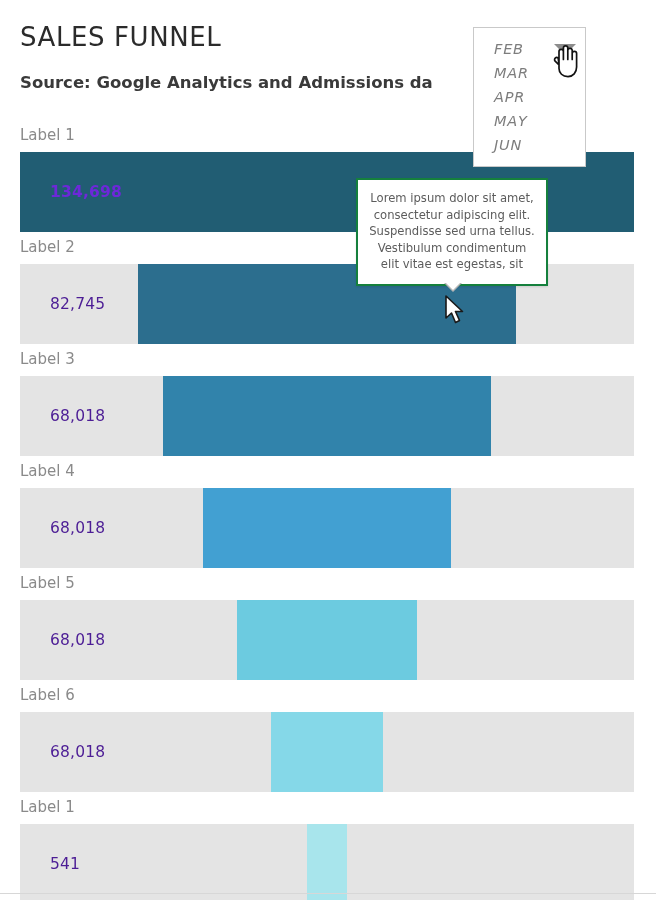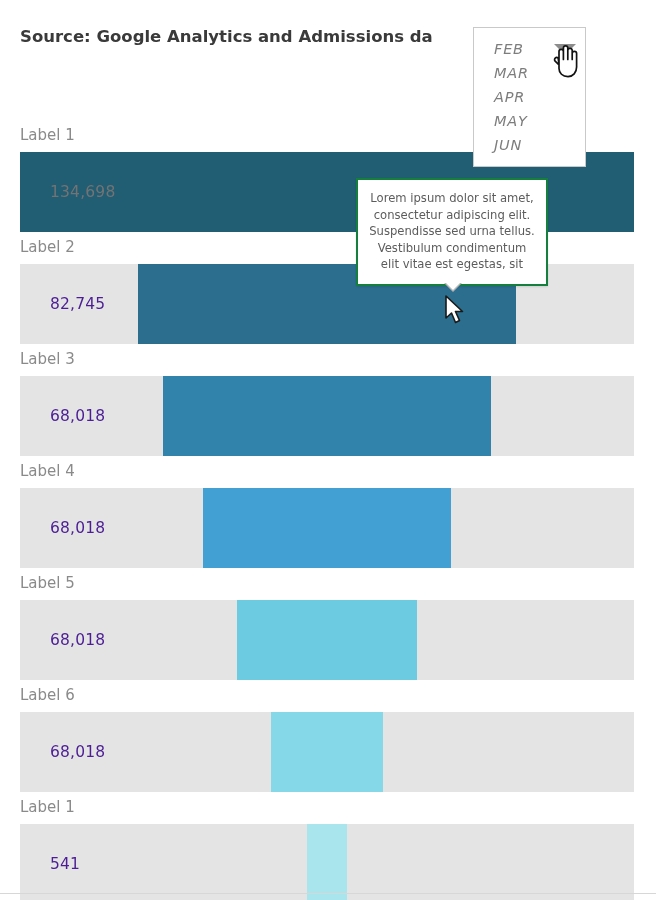--- a/index.html
+++ b/index.html
@@ -30,21 +30,21 @@
     letter-spacing: 0.6px;
     color: #2b2b2b;
     line-height: 30px;
     white-space: nowrap;
   }
   #chart-subtitle {
     font-size: 16.5px;
     font-weight: 700;
     color: #3a3a3a;
     line-height: 22px;
-    margin-top: 4px;
+    margin-top: 20px;
     white-space: nowrap;
   }
 
   
   #funnel {
     position: absolute;
     left: 0;
     top: 16px;
     width: 604px;
     height: 900px;
@@ -82,22 +82,22 @@
     height: 80px;
     left: 30px;
     display: flex;
     align-items: center;
     font-size: 15.5px;
     color: #4c1d95;
     letter-spacing: 0.2px;
     white-space: nowrap;
   }
   .row-value.on-bar {
-    color: #737373;
-    font-weight: 400;
+    color: #6d28d9;
+    font-weight: 700;
   }
 
   
   #month-dropdown {
     position: absolute;
     left: 473px;
     top: 27px;
     width: 113px;
     background: #ffffff;
     border: 1px solid #c9c9c9;
@@ -187,20 +187,21 @@
     top: 893px;
     width: 656px;
     height: 1px;
     background: #d7d7d7;
   }
 </style>
 </head>
 <body>
 
 <div id="header">
+  <div id="chart-title">SALES FUNNEL</div>
   <div id="chart-subtitle">Source: Google Analytics and Admissions da</div>
 </div>
 
 <div id="funnel">
     <div class="funnel-row" style="top: 110px;">
       <div class="row-label">Label 1</div>
       <div class="row-track">
         <div class="row-bar" style="width: 614px; left: 0px; background: rgb(33, 93, 115);"></div>
       </div>
       <div class="row-value on-bar">134,698</div>

